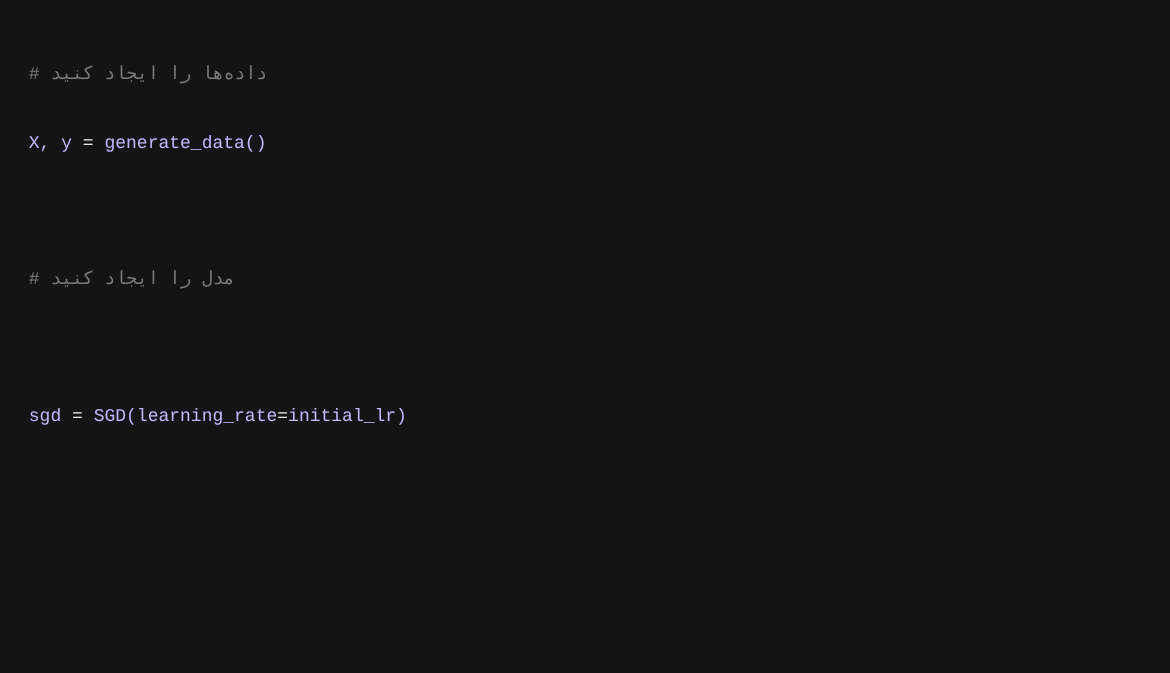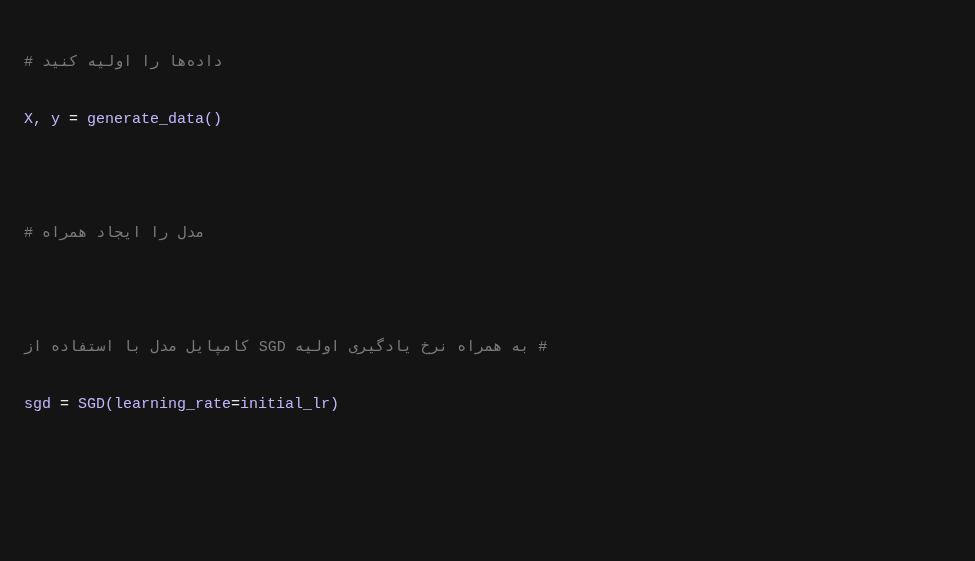--- a/index.html
+++ b/index.html
@@ -45,26 +45,25 @@
     }
     .blank-line {
       display: block;
       height: 1.9em;
     }
   </style>
 </head>
 <body>
 
 <div class="code-block">
-<span class="line"><span class="comment-hash"># </span><span class="comment">داده‌ها را اولیه کنید</span></span>
+<span class="line"><span class="comment-hash"># </span><span class="comment">داده‌ها را ایجاد کنید</span></span>
 <span class="line"><span class="default">X, y </span><span class="operator">=</span><span class="default"> generate_data()</span></span>
 <span class="blank-line"></span>
-<span class="line"><span class="comment-hash"># </span><span class="comment">مدل را ایجاد همراه</span></span>
+<span class="line"><span class="comment-hash"># </span><span class="comment">مدل را ایجاد کنید</span></span>
 <span class="blank-line"></span>
-<span class="line"><span class="comment">به همراه نرخ یادگیری اولیه SGD کامپایل مدل با استفاده از</span><span class="comment-hash"> #</span></span>
 <span class="line"><span class="default">sgd </span><span class="operator">=</span><span class="default"> SGD(learning_rate</span><span class="operator">=</span><span class="default">initial_lr)</span></span>
 
 
 
 
 
 
 
 </div>
 

